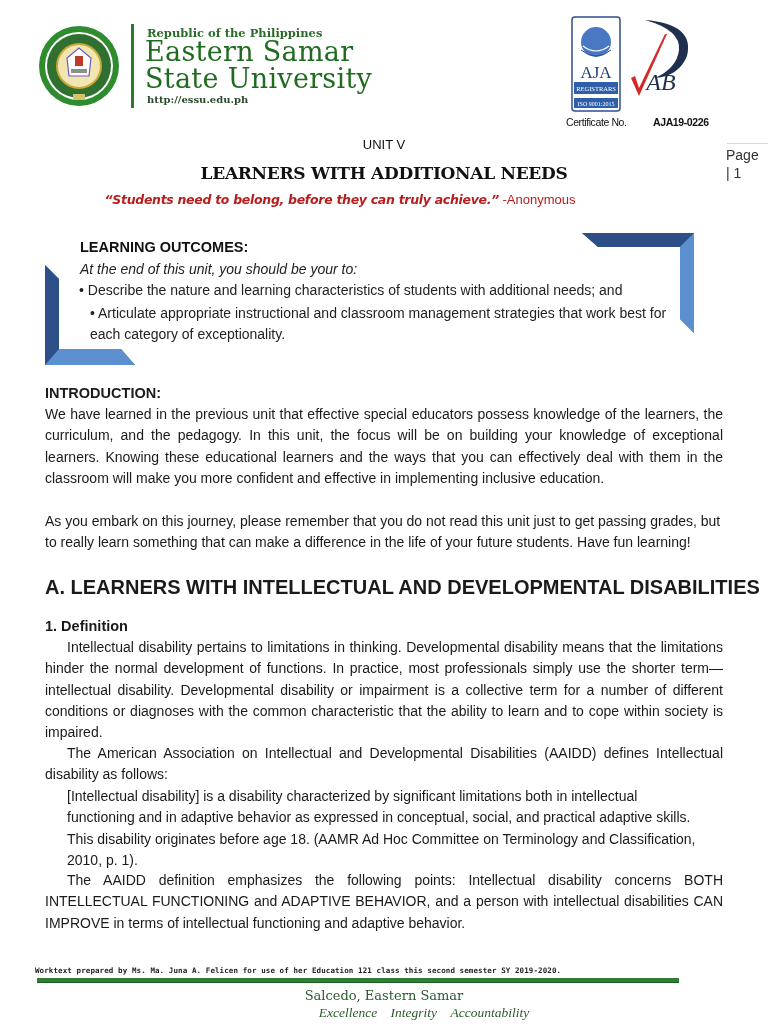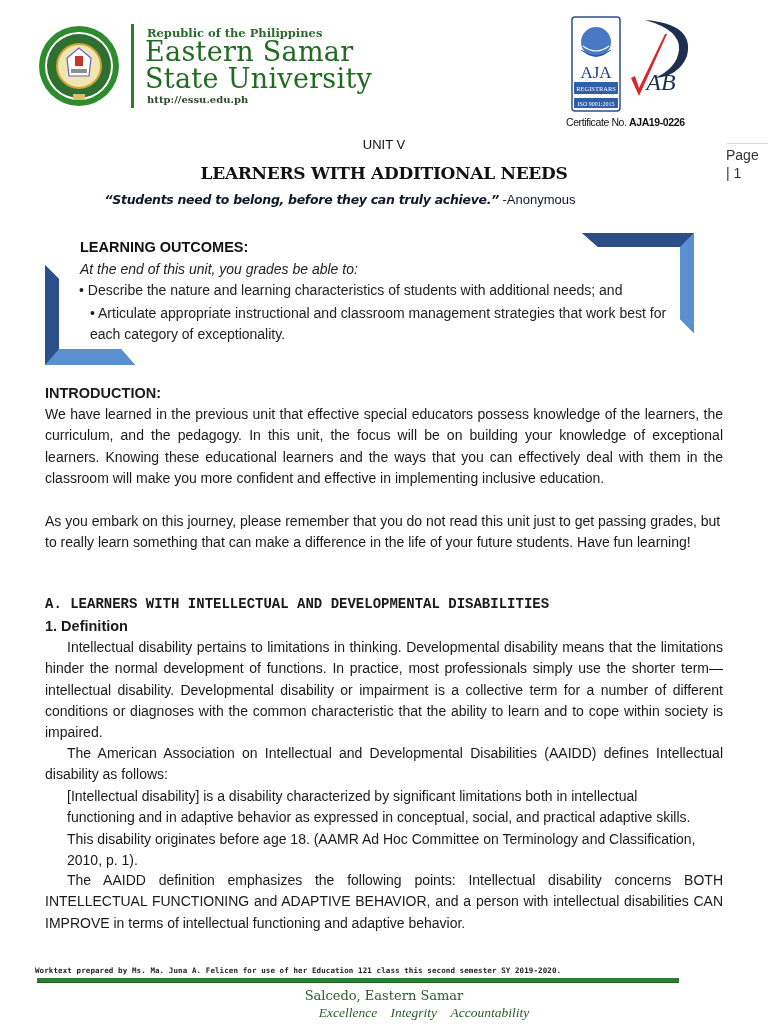--- a/index.html
+++ b/index.html
@@ -13,46 +13,46 @@
     .seal { left: 33px; top: 22px; width: 92px; height: 88px; }
     .hdr-divider { left: 131px; top: 24px; width: 3px; height: 84px; background: #2d7a2d; }
     .hdr-republic { left: 147px; top: 26px; font-family: "DejaVu Serif", serif; font-weight: bold; font-size: 11.5px; color: #2b6b2b; }
     .hdr-univ1 { left: 145px; top: 37px; font-family: "DejaVu Serif", serif; font-size: 27px; color: #1f6b1f; line-height: 30px; letter-spacing: 0.3px; }
     .hdr-univ2 { left: 145px; top: 64px; font-family: "DejaVu Serif", serif; font-size: 27px; color: #1f6b1f; line-height: 30px; letter-spacing: 0.3px; }
     .hdr-url { left: 147px; top: 94px; font-family: "DejaVu Serif", serif; font-weight: bold; font-size: 10px; color: #2b4b2b; }
 
     .aja { left: 571px; top: 16px; width: 50px; height: 96px; }
     .vab { left: 625px; top: 16px; width: 70px; height: 96px; }
     .cert { left: 566px; top: 116px; font-size: 10.5px; color: #111; letter-spacing: -0.4px; }
-    .cert b { font-weight: bold; }
+    .cert b { font-weight: bold; margin-left: 24px; }
 
     .page-rule { left: 727px; top: 143px; width: 41px; height: 1px; background: #d8d8d8; }
     .page-label { left: 726px; top: 147px; font-size: 14px; color: #333; }
     .page-num { left: 726px; top: 165px; font-size: 14px; color: #333; }
 
     
     .unit { left: 0; width: 768px; top: 137px; text-align: center; font-size: 13px; color: #111; }
     .title { left: 0; width: 768px; top: 163px; text-align: center; font-family: "DejaVu Serif", serif; font-weight: bold; font-size: 17px; color: #111; letter-spacing: -0.3px; }
-    .quote { left: 0; width: 680px; top: 192px; text-align: center; font-size: 13px; color: #0f172a; }
+    .quote { left: 0; width: 680px; top: 192px; text-align: center; font-size: 13px; color: #b91c1c; }
     .quote .q { font-family: "DejaVu Sans", sans-serif; font-style: italic; font-weight: bold; font-size: 12.5px; letter-spacing: -0.3px; }
     .quote .a { font-family: "Liberation Sans", sans-serif; font-size: 13px; }
 
     
     .corner-l { left: 45px; top: 265px; width: 90px; height: 100px; }
     .corner-r { left: 582px; top: 233px; width: 112px; height: 100px; }
     .lo-head { left: 80px; top: 239px; font-size: 14.5px; font-weight: bold; color: #111; }
     .lo-intro { left: 80px; top: 261px; font-size: 14px; font-style: italic; color: #222; }
     .lo-b1 { left: 79px; top: 282px; font-size: 14px; color: #222; text-align: right; }
     .lo-b2 { left: 90px; top: 303px; font-size: 14px; color: #222; width: 600px; line-height: 21px; }
 
     
     .body { left: 45px; width: 678px; font-size: 14px; line-height: 21.3px; color: #1a1a1a; }
     .just { text-align: justify; text-align-last: left; }
     .intro-h { left: 45px; top: 385px; font-size: 14.5px; font-weight: bold; }
-    .h-a { left: 45px; top: 596px; font-size: 14px; font-weight: bold; font-family: Liberation Mono, monospace; }
+    .h-a { left: 45px; top: 576px; font-size: 20px; font-weight: bold; }
     .h-1 { left: 45px; top: 618px; font-size: 14.5px; font-weight: bold; }
     .indent { text-indent: 22px; }
     .blockq { left: 67px; width: 630px; font-size: 14px; line-height: 21.3px; color: #1a1a1a; }
 
     
     .foot-note { left: 35px; top: 966px; font-family: "DejaVu Sans Mono", monospace; font-size: 7.5px; font-weight: bold; color: #222; letter-spacing: 0.1px; }
     .foot-bar { left: 37px; top: 978px; width: 642px; height: 4px; background: #2e7d32; border-bottom: 1px solid #1b5e20; }
     .foot-city { left: 0; width: 768px; top: 988px; text-align: center; font-family: "DejaVu Serif", serif; font-size: 13px; color: #2b5a2b; }
     .foot-motto { left: 0; width: 768px; top: 1005px; text-align: center; font-family: "Liberation Serif", serif; font-style: italic; font-size: 13.5px; color: #2b5a2b; word-spacing: 2px; padding-left: 40px; }
     .foot-motto span { margin: 0 4px; }
@@ -126,21 +126,21 @@
   </svg>
 </div>
 <div class="abs corner-r">
   <svg width="112" height="100" viewBox="0 0 112 100">
     <polygon points="0,0 112,0 112,100 98,86 98,14 16,14" fill="#3f72b4"></polygon>
     <polygon points="0,0 112,0 98,14 16,14" fill="#2b4f86"></polygon>
     <polygon points="112,0 112,100 98,86 98,14" fill="#5b8fd0"></polygon>
   </svg>
 </div>
 <div class="abs lo-head">LEARNING OUTCOMES:</div>
-<div class="abs lo-intro">At the end of this unit, you grades be able to:</div>
+<div class="abs lo-intro">At the end of this unit, you should be your to:</div>
 <div class="abs lo-b1">• Describe the nature and learning characteristics of students with additional needs; and</div>
 <div class="abs lo-b2">• Articulate appropriate instructional and classroom management strategies that work best for each category of exceptionality.</div>
 
 <div class="abs intro-h">INTRODUCTION:</div>
 <div class="abs body just" style="top:404px;">We have learned in the previous unit that effective special educators possess knowledge of the learners, the curriculum, and the pedagogy. In this unit, the focus will be on building your knowledge of exceptional learners. Knowing these educational learners and the ways that you can effectively deal with them in the classroom will make you more confident and effective in implementing inclusive education.</div>
 <div class="abs body" style="top:511px;">As you embark on this journey, please remember that you do not read this unit just to get passing grades, but to really learn something that can make a difference in the life of your future students. Have fun learning!</div>
 
 <div class="abs h-a">A.  LEARNERS WITH INTELLECTUAL AND DEVELOPMENTAL DISABILITIES</div>
 <div class="abs h-1">1.  Definition</div>
 <div class="abs body just indent" style="top:637px;">Intellectual disability pertains to limitations in thinking. Developmental disability means that the limitations hinder the normal development of functions. In practice, most professionals simply use the shorter term—intellectual disability. Developmental disability or impairment is a collective term for a number of different conditions or diagnoses with the common characteristic that the ability to learn and to cope within society is impaired.</div>

